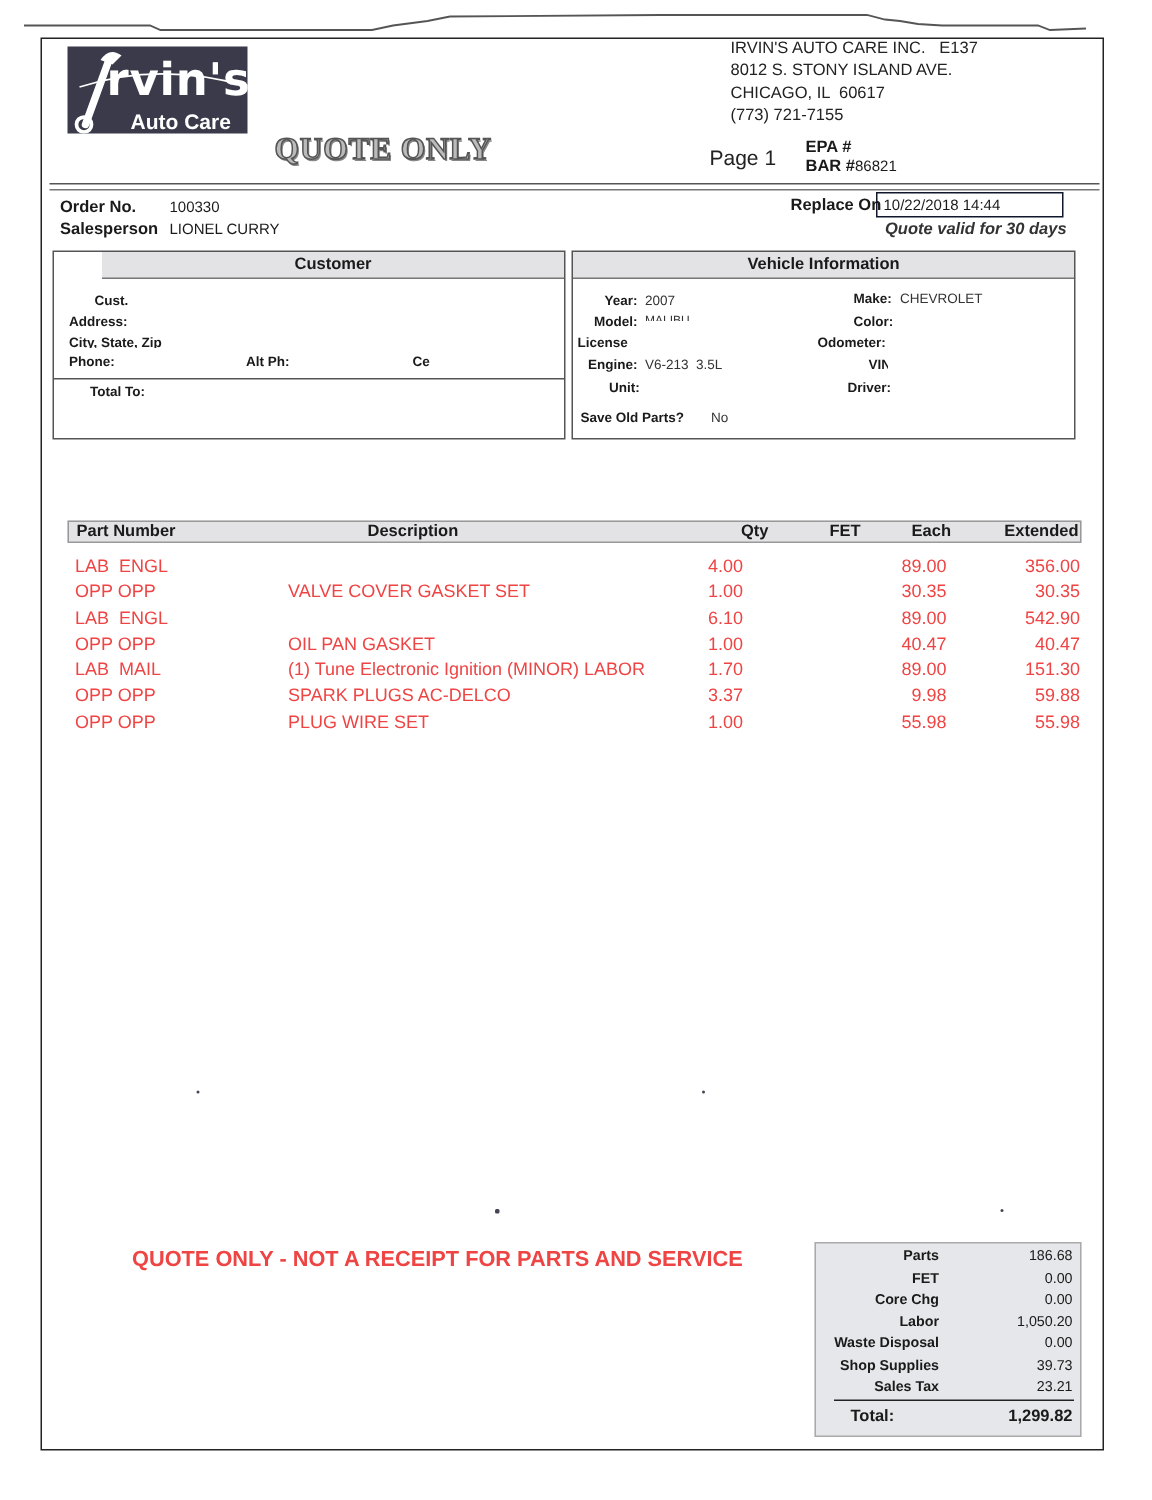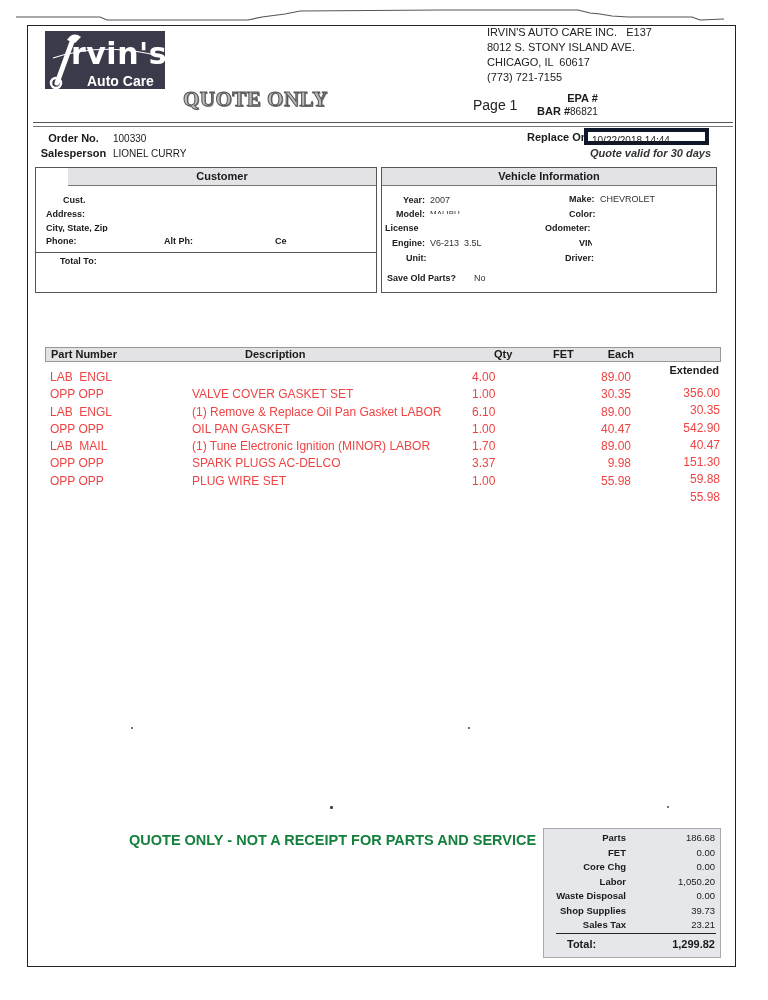--- a/index.html
+++ b/index.html
@@ -25,34 +25,34 @@
     position: absolute; left: 42px; top: 42px; color: #fff; font-weight: bold;
     font-size: 14px; font-family: "Liberation Sans", sans-serif; white-space: nowrap;
   }
   .quote-title {
     position: absolute; left: 143px; top: 87px; font-family: "Liberation Serif", serif;
     font-weight: bold; font-size: 21px; color: #bbb; letter-spacing: 0.5px;
     -webkit-text-stroke: 1px #555; text-shadow: 1px 1px 0 #888; margin-left: 40px;
   }
   .company { position: absolute; left: 487px; top: 25px; font-size: 11px; line-height: 15px; color: #222; }
   .page-no { position: absolute; left: 473px; top: 97px; font-size: 14px; color: #222; }
-  .epa { position: absolute; left: 537px; top: 92px; font-size: 11px; font-weight: bold; line-height: 13px; text-align: right; }
+  .epa { position: absolute; left: 537px; top: 92px; font-size: 11px; font-weight: bold; line-height: 13px; }
   .epa .val { font-weight: normal; font-size: 10px; }
   .double-rule {
     position: absolute; left: 33px; top: 122px; width: 700px; height: 3px;
     border-top: 1.5px solid #555; border-bottom: 1px solid #777;
   }
   .order { position: absolute; left: 40px; top: 131px; font-size: 11px; line-height: 15px; }
-  .order .lbl { font-weight: bold; display: inline-block; text-align: center; }
+  .order .lbl { font-weight: bold; display: inline-block; text-align: left; }
   .order .lbl1 { width: 67px; }
   .order .lbl2 { width: 67px; }
   .order .v { font-size: 10px; margin-left: 6px; }
   .printed { position: absolute; left: 527px; top: 131px; font-size: 11px; font-weight: bold; }
   .printed-box {
-    position: absolute; left: 584px; top: 128px; width: 125px; height: 17px; border: 4px solid #0f172a;
+    position: absolute; left: 584px; top: 128px; width: 125px; height: 17px; border: 1px solid #0f172a;
     font-size: 10px; font-weight: normal; line-height: 17px; padding-left: 4px; box-sizing: border-box;
   }
   .valid { position: absolute; left: 590px; top: 147px; font-size: 11px; font-style: italic; font-weight: bold; color: #333; }
   .panel { position: absolute; border: 1px solid #555; box-sizing: border-box; }
   .panel .hd {
     height: 17px; background: #e3e3e5; border-bottom: 1px solid #777; text-align: center;
     font-weight: bold; font-size: 11px; line-height: 17px;
   }
   .cust { left: 35px; top: 167px; width: 342px; height: 126px; padding-left: 32px; }
   .veh { left: 381px; top: 167px; width: 336px; height: 126px; }
@@ -66,23 +66,23 @@
   .tbl-head span, .row span { position: absolute; top: 0; text-align: right; }
   .rows { position: absolute; left: 45px; top: 369px; width: 676px; }
   .row { position: relative; height: 17.3px; font-size: 12px; line-height: 17px; color: #ef4444; }
   .c-part { left: 5px; }
   .c-desc { left: 147px; }
   .c-desc-h { left: 199px; }
   .c-qty { left: 427px; }
   .c-qty-h { left: 448px; }
   .c-fet { left: 507px; }
   .c-each { right: 90px; text-align: right; }
-  .c-ext { right: 1px; text-align: right; margin-top: 16px; }
+  .c-ext { right: 1px; text-align: right; }
   .dot { position: absolute; width: 2px; height: 2px; background: #445; border-radius: 1px; }
-  .disclaimer { position: absolute; left: 88px; top: 832px; font-size: 14.5px; font-weight: bold; color: #15803d; margin-left: 41px; }
+  .disclaimer { position: absolute; left: 88px; top: 832px; font-size: 14.5px; font-weight: bold; color: #ef4444; }
   .totals {
     position: absolute; left: 543px; top: 828px; width: 178px; height: 130px; background: #e6e7ea;
     border: 1px solid #aaa; box-sizing: border-box; font-size: 9.5px;
   }
   .trow { position: absolute; left: 0; width: 100%; height: 14.4px; }
   .trow .tl { position: absolute; right: 94px; font-weight: bold; }
   .trow .tv { position: absolute; right: 5px; }
   .total-rule { position: absolute; left: 12px; top: 104px; width: 160px; border-top: 1.5px solid #222; }
   .total-lbl { position: absolute; left: 23px; top: 109px; font-size: 11px; font-weight: bold; }
   .total-val { position: absolute; right: 5px; top: 109px; font-size: 11px; font-weight: bold; }
@@ -181,21 +181,20 @@
   </div>
   <div class="row">
     <span class="c-part" style="white-space:pre">OPP OPP</span>
     <span class="c-desc">VALVE COVER GASKET SET</span>
     <span class="c-qty">1.00</span>
     <span class="c-each">30.35</span>
     <span class="c-ext">30.35</span>
   </div>
   <div class="row">
     <span class="c-part" style="white-space:pre">LAB  ENGL</span>
-    <span class="c-desc">(1) Remove &amp; Replace Oil Pan Gasket LABOR</span>
     <span class="c-qty">6.10</span>
     <span class="c-each">89.00</span>
     <span class="c-ext">542.90</span>
   </div>
   <div class="row">
     <span class="c-part" style="white-space:pre">OPP OPP</span>
     <span class="c-desc">OIL PAN GASKET</span>
     <span class="c-qty">1.00</span>
     <span class="c-each">40.47</span>
     <span class="c-ext">40.47</span>

